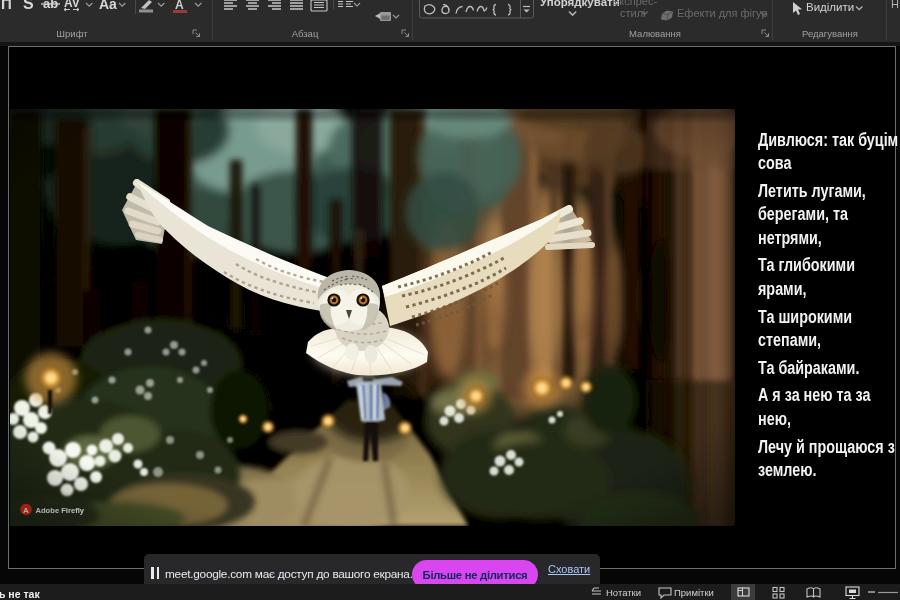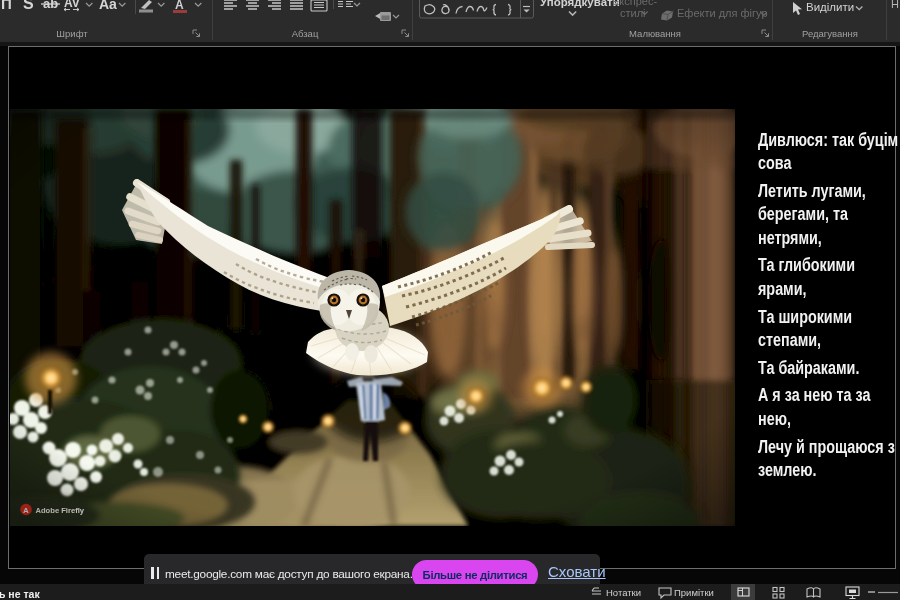--- a/index.html
+++ b/index.html
@@ -549,21 +549,21 @@
     <div style="margin-bottom:4.5px;">Та байраками.</div>
     <div style="margin-bottom:4.5px;">А я за нею та за<br>нею,</div>
     <div>Лечу й прощаюся з<br>землею.</div>
   </div>
 
   <div class="abs" style="left:144px;top:554px;width:456px;height:40px;background:#28282a;border-radius:5px;">
     <div class="abs" style="left:7px;top:13px;width:2.6px;height:12px;background:#e8eaed;"></div>
     <div class="abs" style="left:12.6px;top:13px;width:2.6px;height:12px;background:#e8eaed;"></div>
     <div class="abs" style="left:21px;top:12.5px;color:#e8eaed;font-size:11.8px;white-space:nowrap;letter-spacing:-0.25px;">meet.google.com має доступ до вашого екрана.</div>
     <div class="abs" style="left:268px;top:6px;width:126px;height:29px;background:#d946ef;border-radius:15px;color:#0a2c5e;font-size:11.3px;font-weight:bold;letter-spacing:-0.3px;white-space:nowrap;display:flex;align-items:center;justify-content:center;">Більше не ділитися</div>
-    <div class="abs" style="left:404px;top:9px;color:#a8c7fa;font-size:15px;text-decoration:underline;white-space:nowrap;">Сховати</div>
+    <div class="abs" style="left:404px;top:9px;color:#a8c7fa;font-size:11px;text-decoration:underline;white-space:nowrap;">Сховати</div>
   </div>
 
   <div class="abs" style="left:0px;top:584px;width:900px;height:16px;background:#1c1c1c;"></div>
   <div class="abs" style="left:-1px;top:588px;color:#efefef;font-size:10.5px;font-weight:bold;">ь не так</div>
   <svg class="abs" style="left:580px;top:584px" width="320" height="16" viewBox="0 0 320 16">
 
     <g stroke="#c4c4c4" stroke-width="1.1" fill="none">
       <path d="M14 4 l5 0 M12 7 h9 M12 10 h9"></path>
       <path d="M14 4 l-2 3"></path>
     </g>

